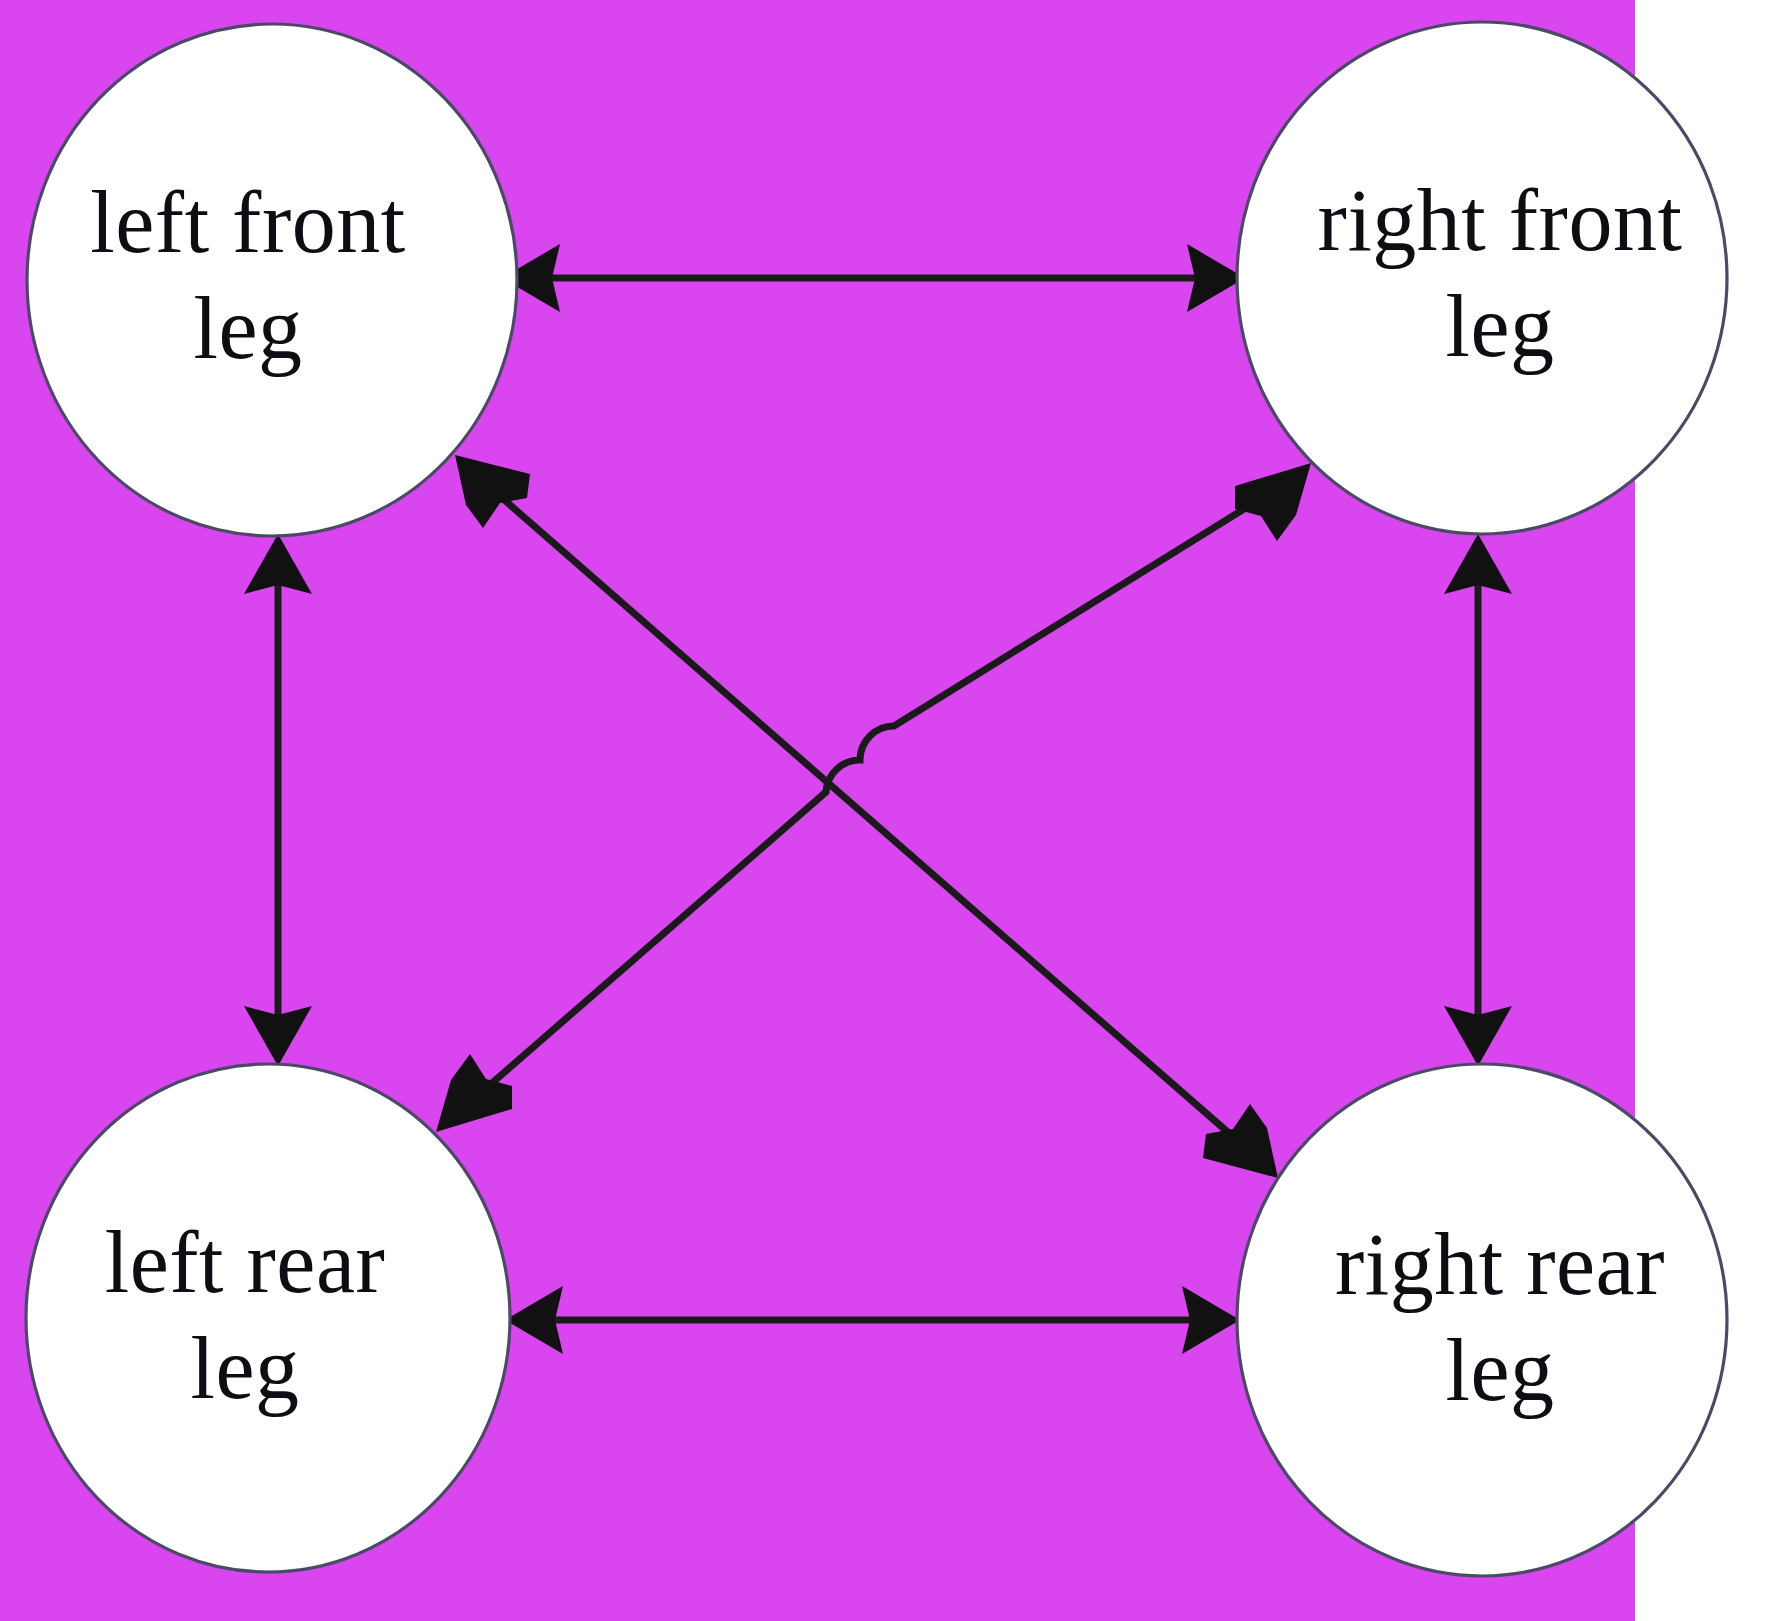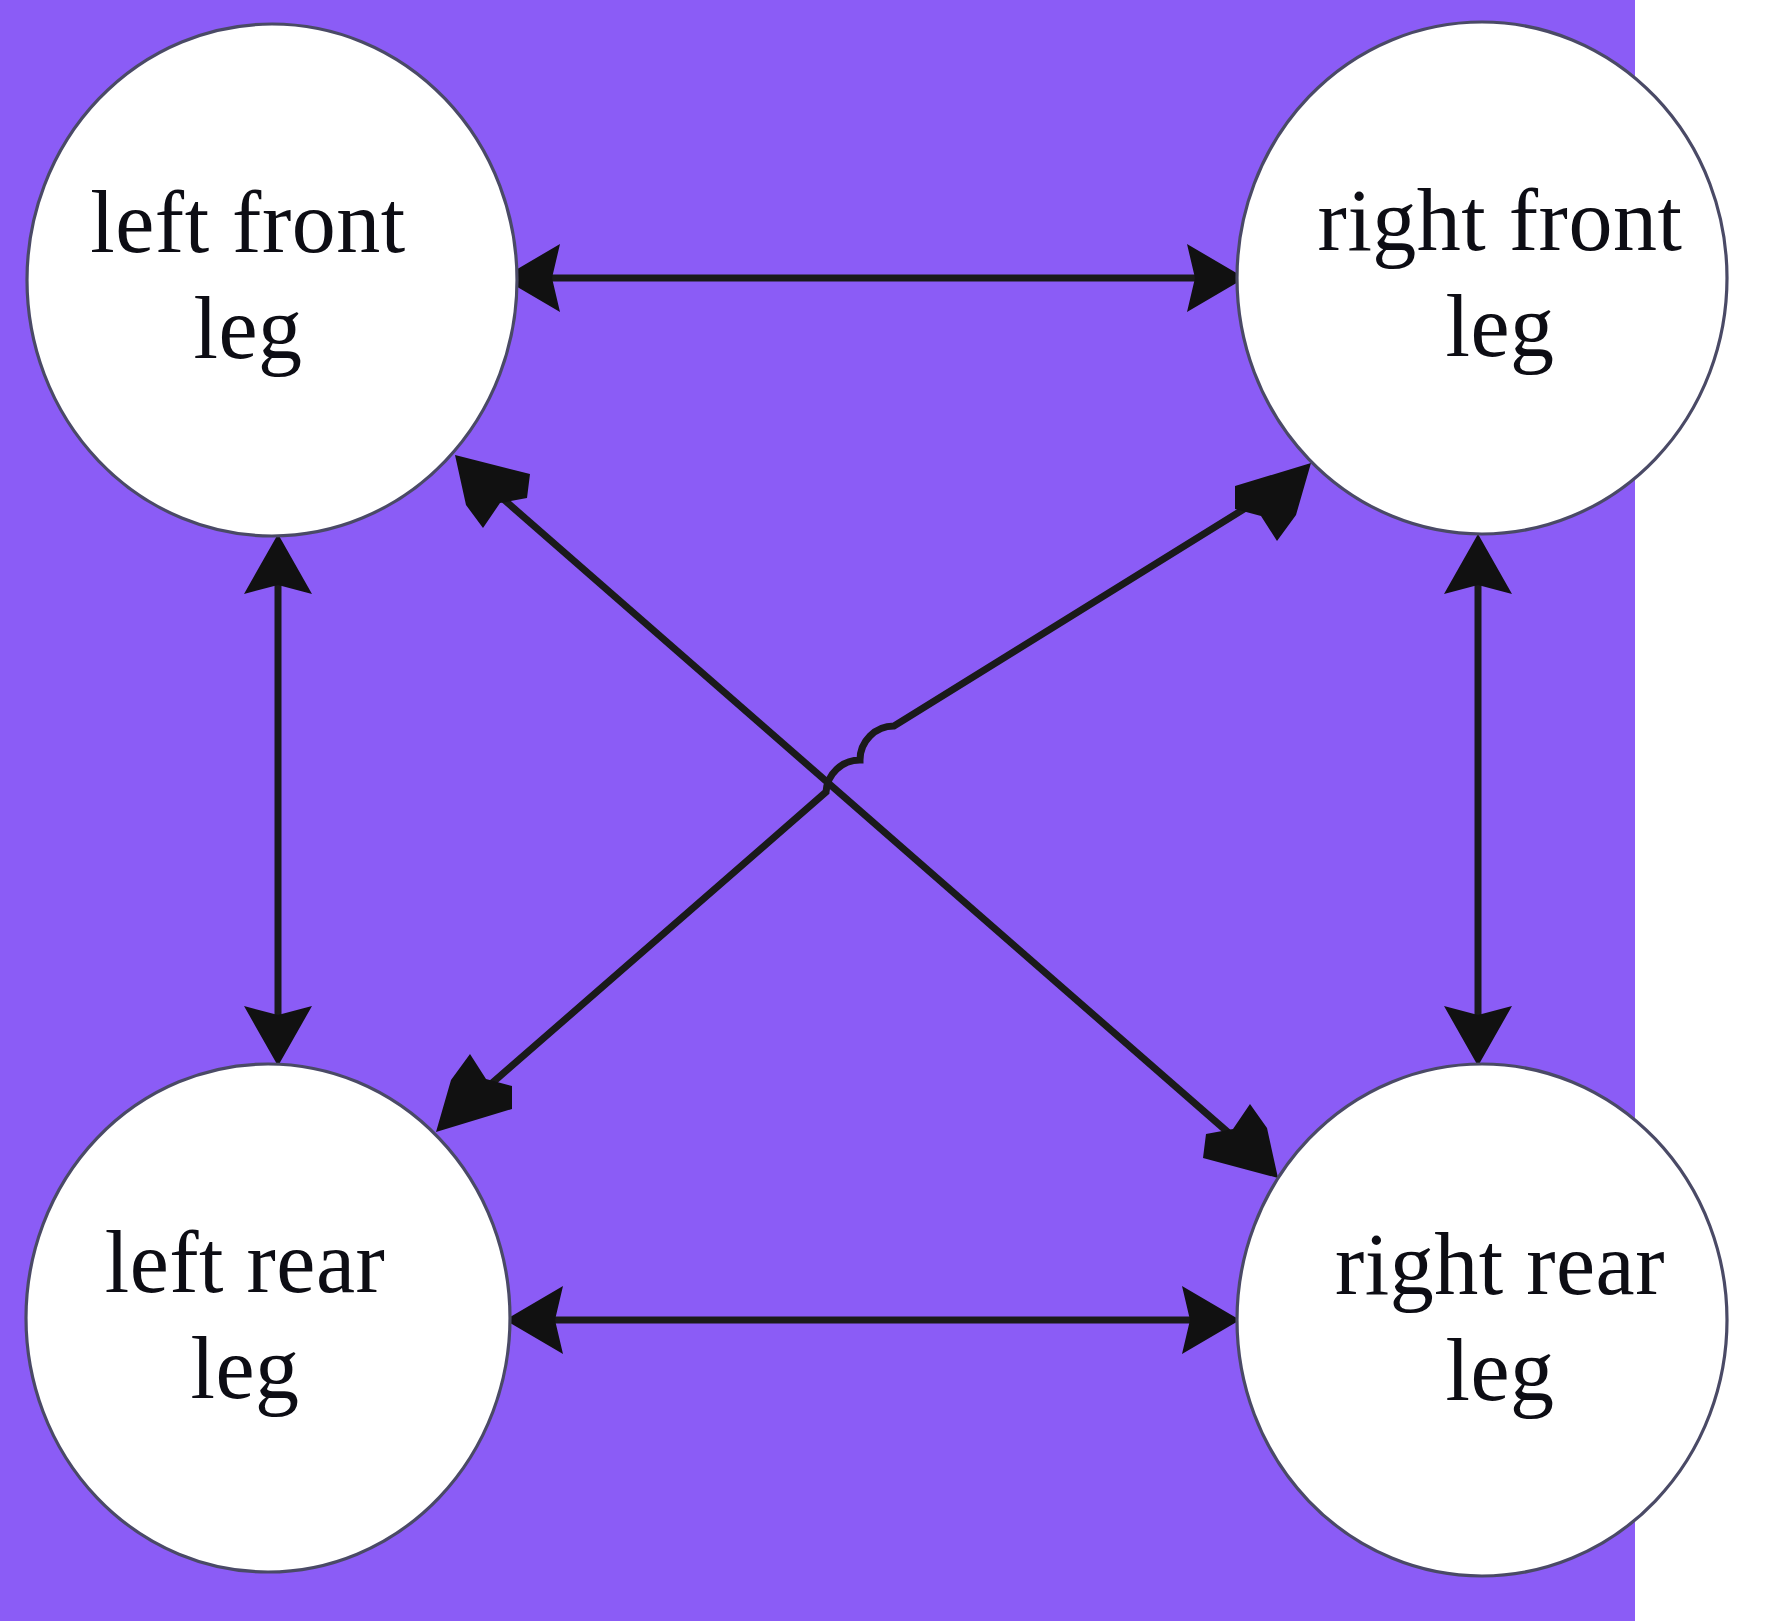--- a/index.html
+++ b/index.html
@@ -11,21 +11,21 @@
   body {
     width: 1767px;
     height: 1621px;
     font-family: "Liberation Serif", "DejaVu Serif", serif;
     overflow: hidden;
   }
   #diagram-root {
     position: relative;
     width: 1635px;
     height: 1621px;
-    background: #8b5cf6;
+    background: #d946ef;
   }
   svg#graph {
     display: block;
     width: 1767px;
     height: 1621px;
   }
   .node-circle {
     fill: #ffffff;
     stroke: #4a4a66;
     stroke-width: 3.2;

